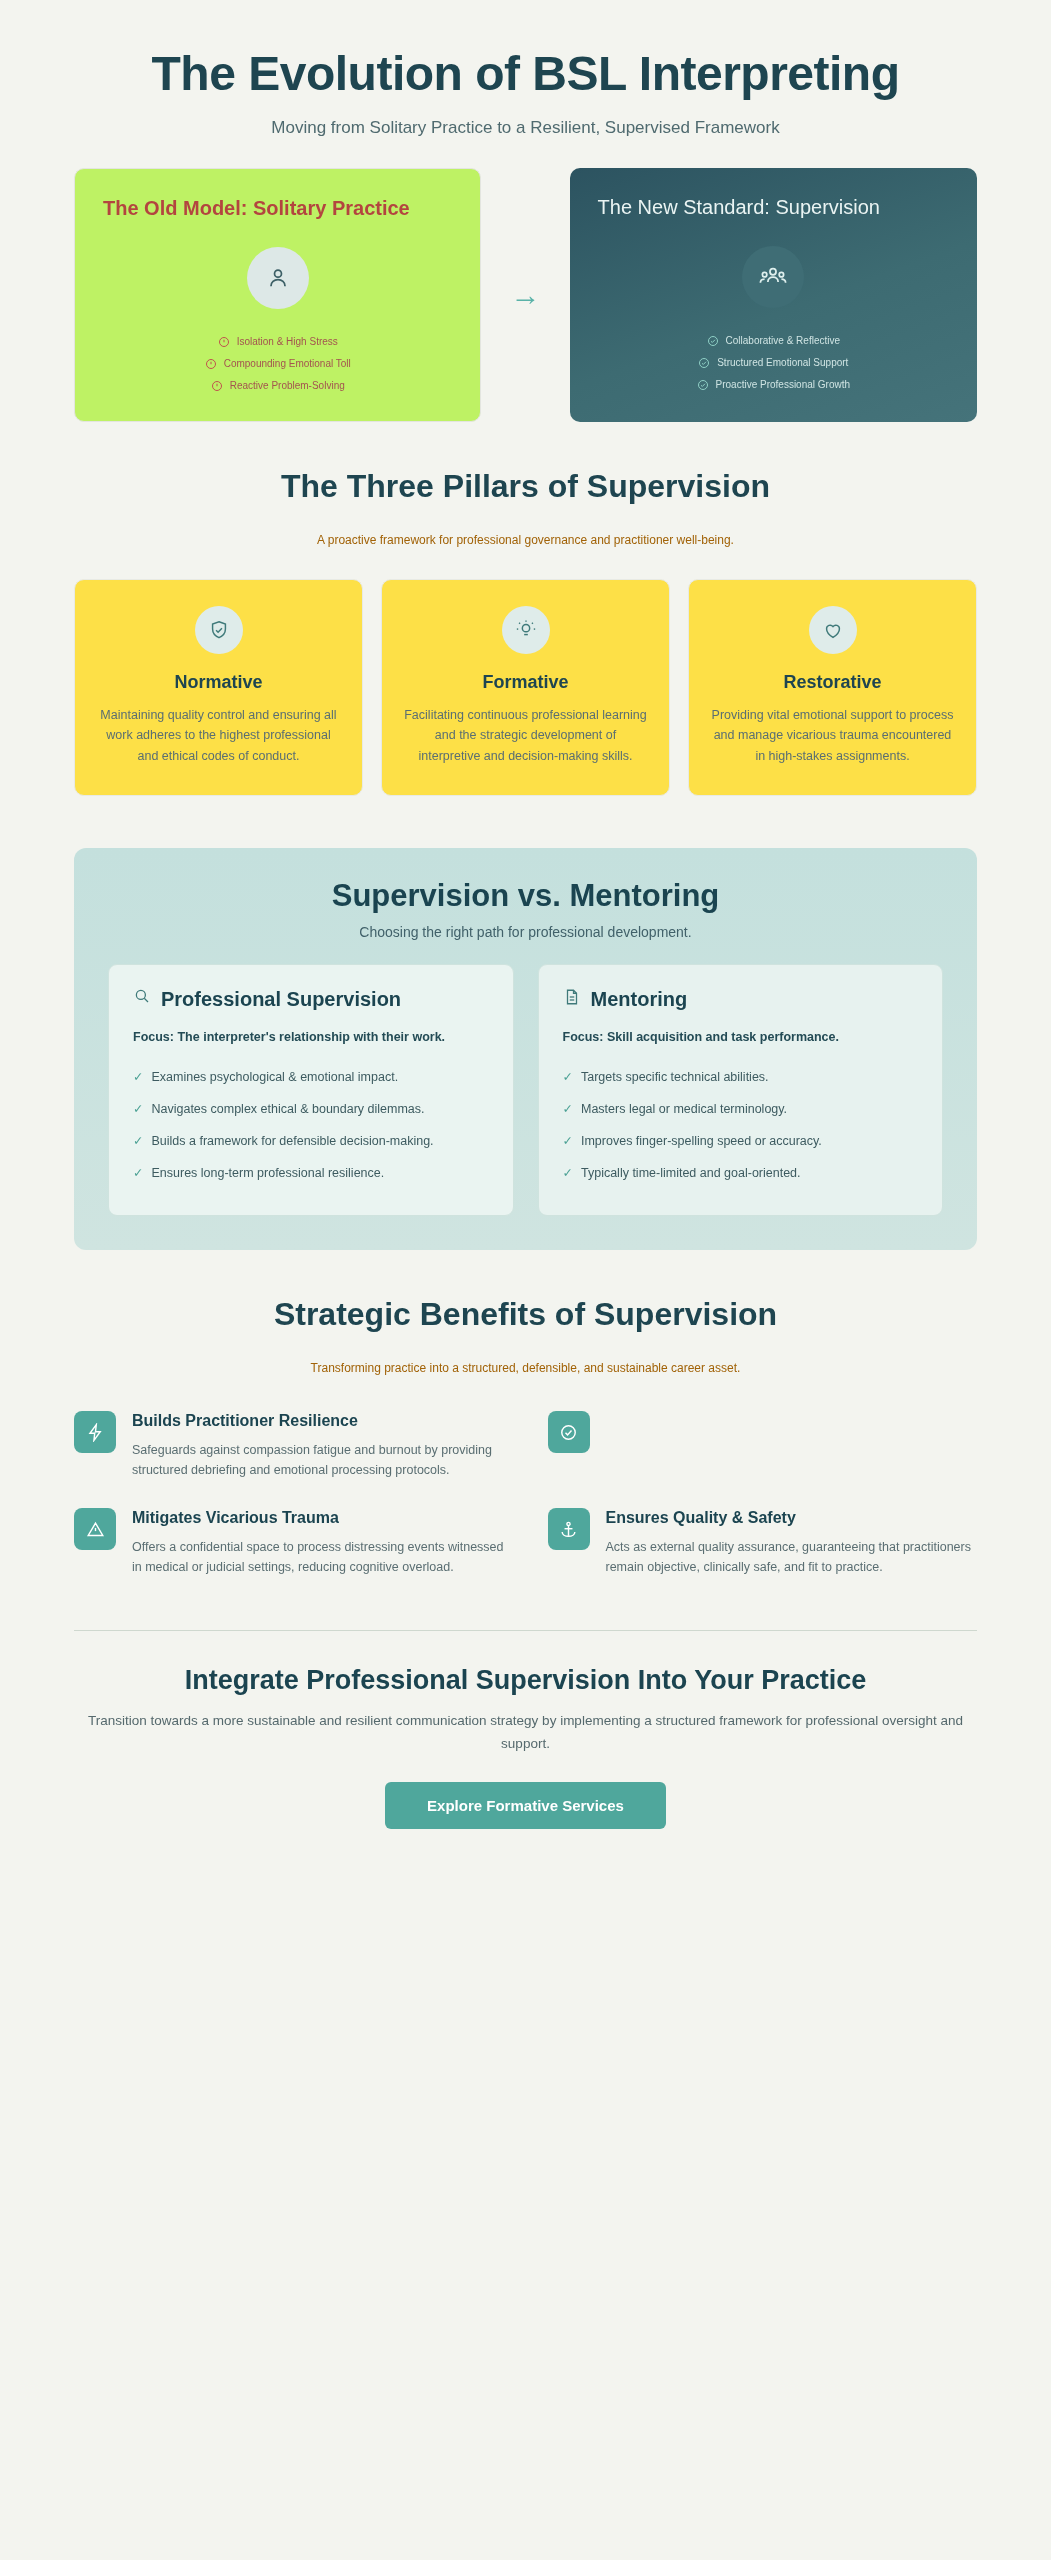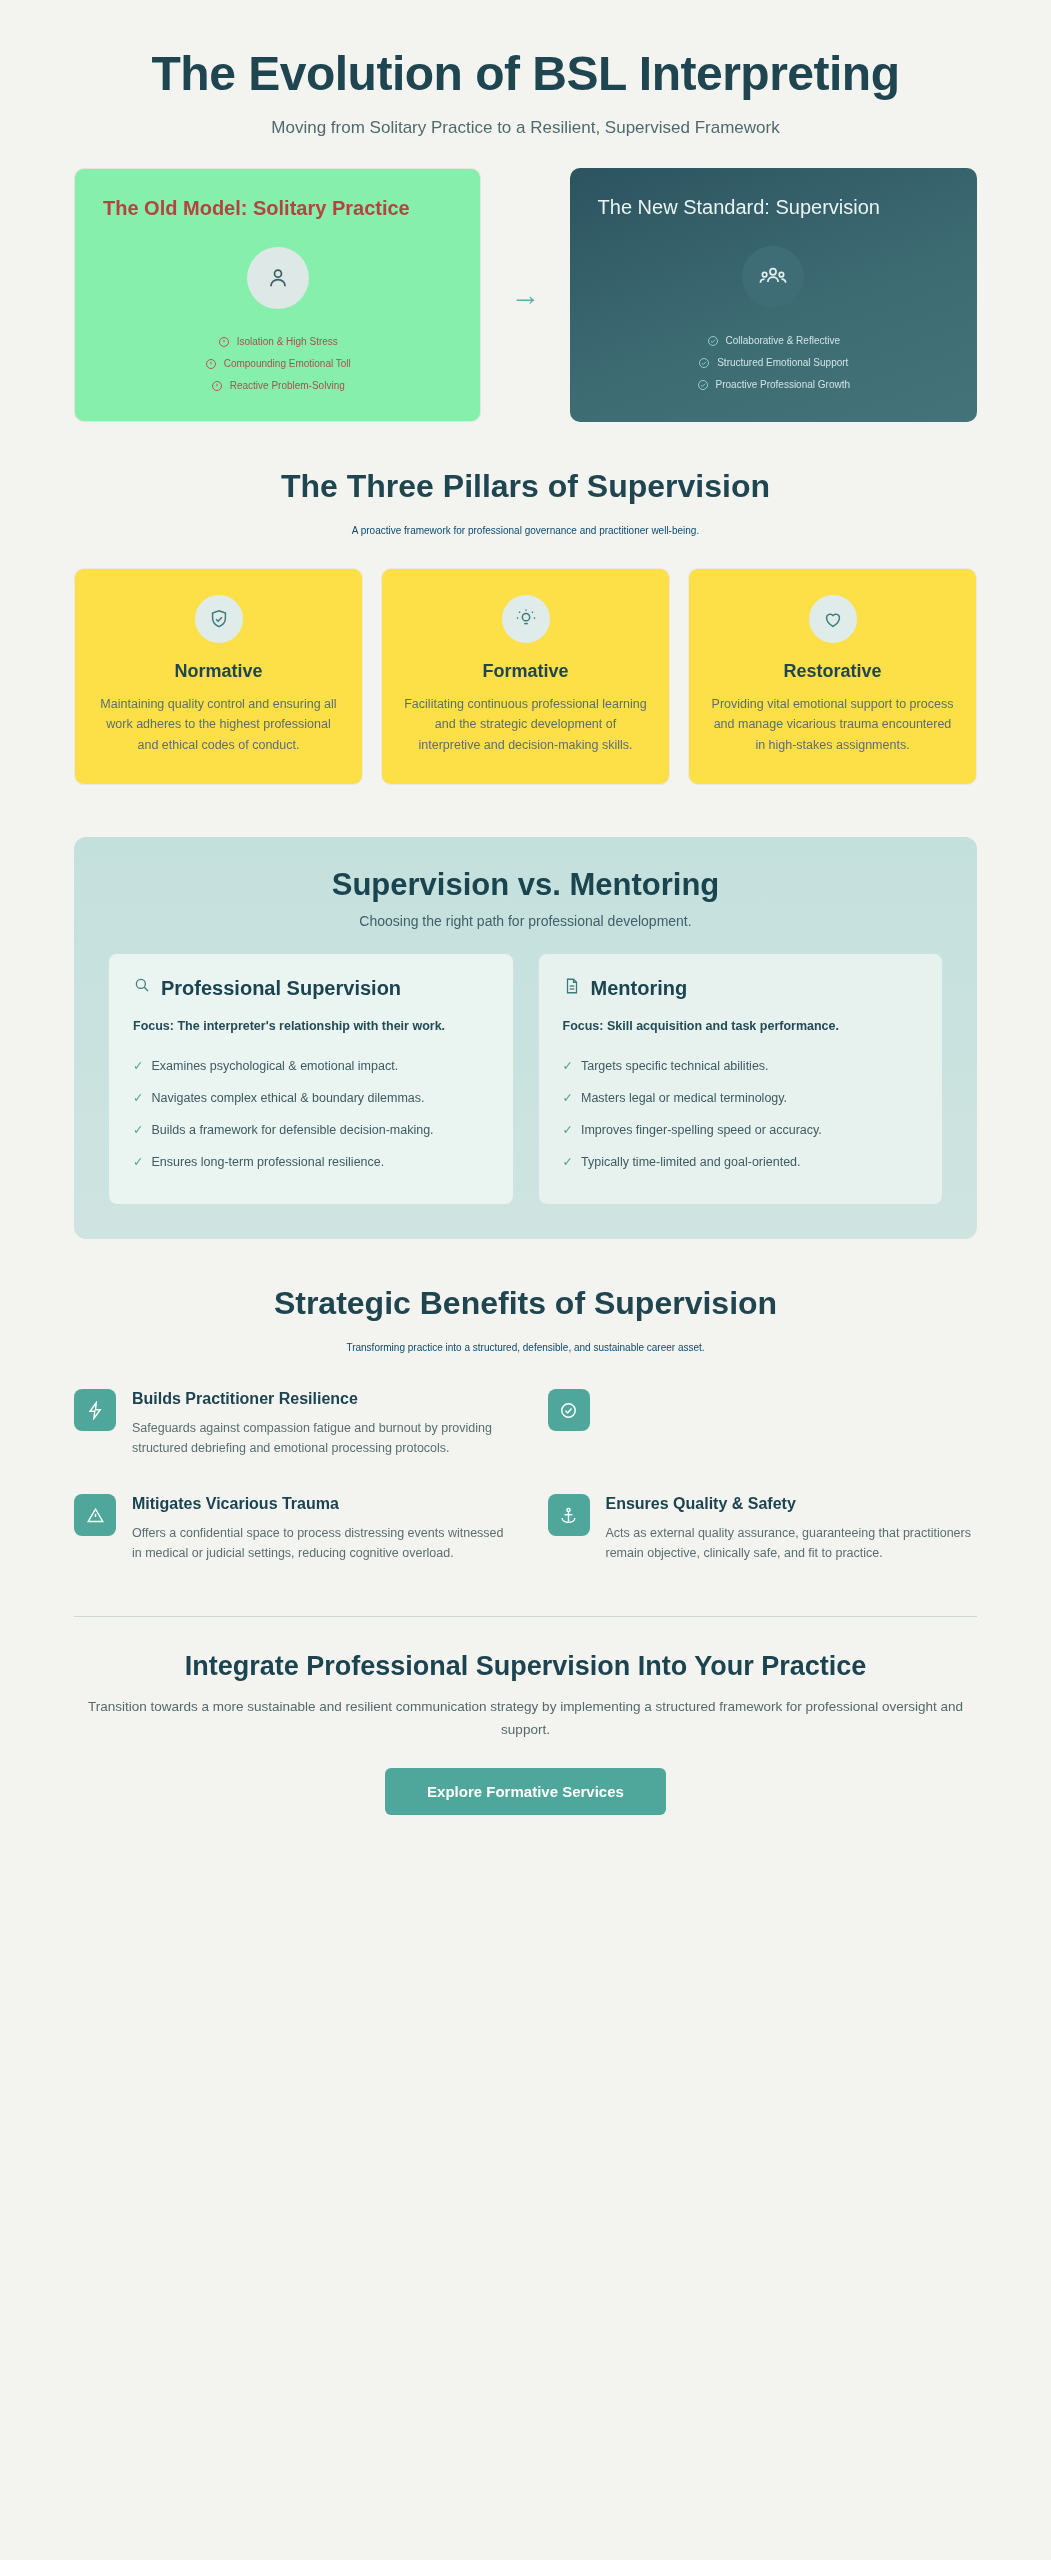--- a/index.html
+++ b/index.html
@@ -38,21 +38,21 @@
     justify-content: center;
     gap: 0;
     padding: 8px 58px 0 58px;
   }
   .card-old, .card-new {
     width: 415px;
     border-radius: 10px;
     padding: 26px 28px 24px 28px;
   }
   .card-old {
-    background: #86efac;
+    background: #bef264;
     border: 1px solid #e3e5df;
   }
   .card-new {
     background: linear-gradient(160deg,#2c5360 0%,#3d6b72 55%,#45737a 100%);
   }
   .card-old h3 {
     font-size: 20px;
     color: #b3453f;
     font-weight: bold;
     line-height: 1.3;
@@ -87,23 +87,23 @@
   }
 
   
   .sect-head { text-align: center; padding: 46px 40px 10px 40px; }
   .sect-head h2 {
     font-size: 32px;
     color: #1e4550;
     font-weight: bold;
   }
   .sect-head p {
-    margin-top: 20px;
-    font-size: 10px;
-    color: #0c4a6e;
+    margin-top: 28px;
+    font-size: 12px;
+    color: #a16207;
   }
 
   
   .pillars {
     display: flex; gap: 18px;
     padding: 22px 58px 0 58px;
   }
   .pillar {
     flex: 1;
     background: #fde047;
@@ -161,21 +161,21 @@
     display: flex; gap: 8px; align-items: flex-start;
     font-size: 12.5px; color: #3d5b60; line-height: 1.6;
     padding: 6px 0;
   }
   .vs-list .tick { color: #4aa093; flex: 0 0 auto; }
 
   
   .benefits {
     display: grid;
     grid-template-columns: 1fr 1fr;
-    gap: 36px 44px;
+    gap: 28px 44px;
     padding: 26px 58px 0 58px;
   }
   .benefit { display: flex; gap: 16px; }
   .bicon {
     width: 42px; height: 42px; border-radius: 8px;
     background: #4fa79c;
     display: flex; align-items: center; justify-content: center;
     flex: 0 0 auto;
   }
   .benefit h4 {

